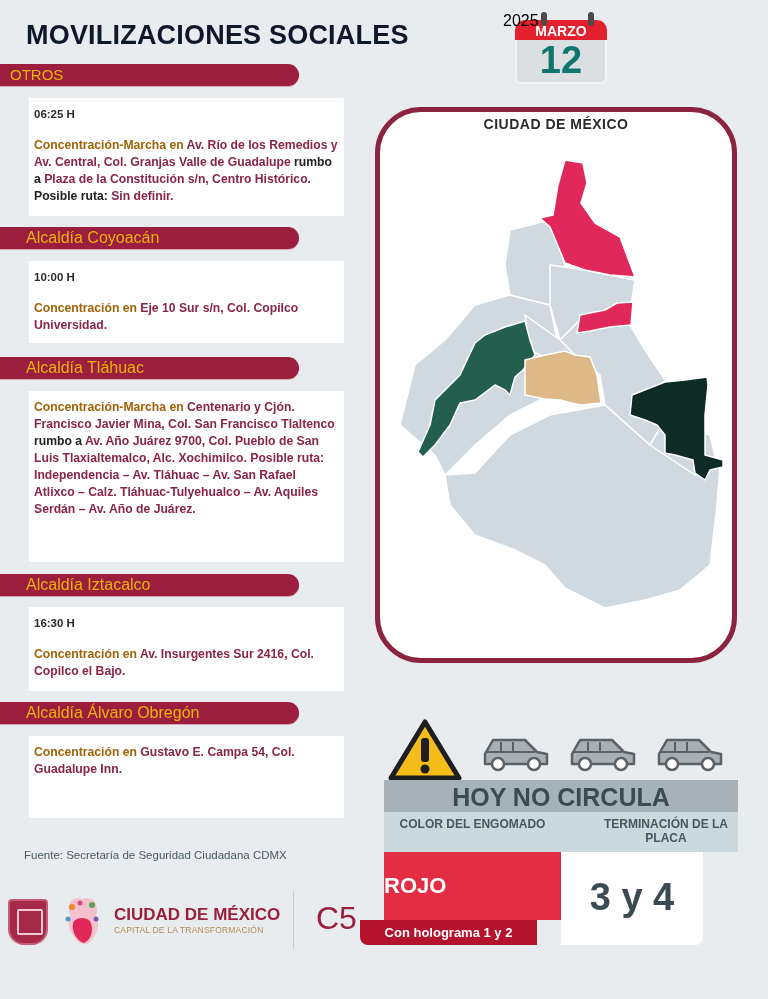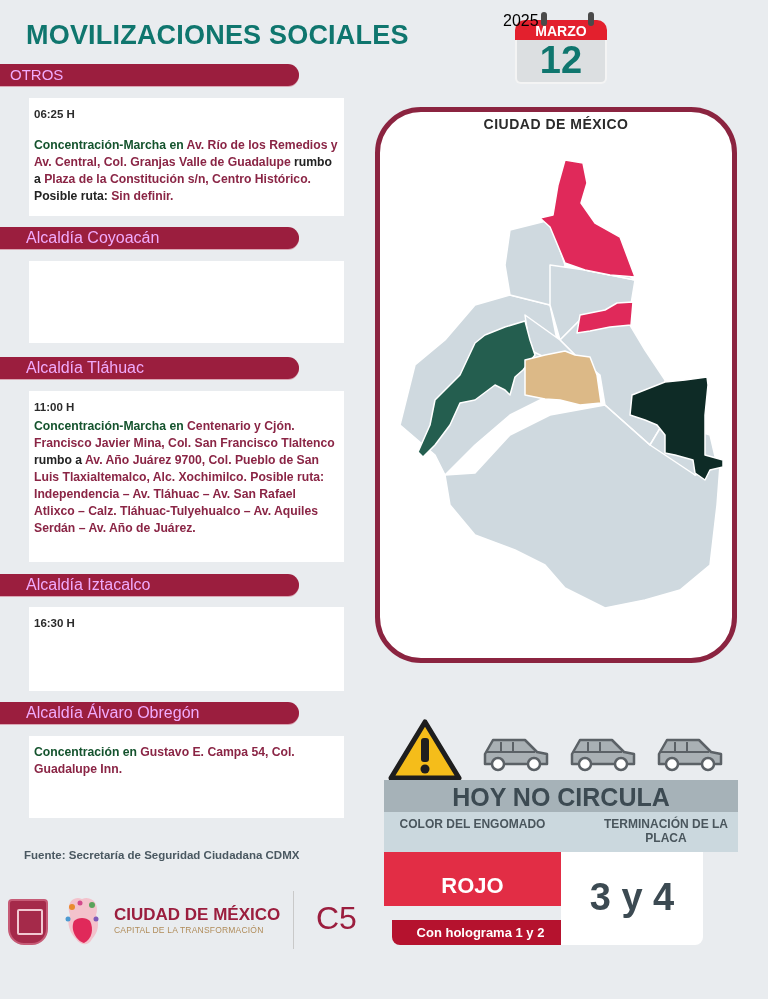--- a/index.html
+++ b/index.html
@@ -6,21 +6,21 @@
   html, body { width: 768px; height: 999px; }
   body {
     background: #e9ecef;
     font-family: "Liberation Sans", sans-serif;
     position: relative;
     overflow: hidden;
   }
   .title {
     position: absolute; left: 26px; top: 20px;
     font-family: "Liberation Sans", sans-serif;
-    font-weight: bold; font-size: 27px; color: #0f766e;
+    font-weight: bold; font-size: 27px; color: #0f172a;
     letter-spacing: 0.2px;
   }
   
   .cal { position: absolute; left: 503px; top: 12px; width: 104px; height: 74px; }
   .cal .ring { position: absolute; top: 0; width: 6px; height: 14px; background: #4a4a4a; border-radius: 3px; z-index: 2; }
   .cal .ring.l { left: 38px; } .cal .ring.r { left: 85px; }
   .cal .top {
     position: absolute; left: 12px; top: 8px; width: 92px; height: 20px;
     background: #e3202d; border-radius: 10px 10px 0 0;
     color: #fff; font-weight: bold; font-size: 14px; text-align: center; line-height: 22px;
@@ -28,35 +28,35 @@
   .cal .body {
     position: absolute; left: 12px; top: 28px; width: 92px; height: 44px;
     background: #dcdfe1; border: 2px solid #f4f4f4; border-top: none;
     border-radius: 0 0 6px 6px;
     color: #0f766e; font-weight: bold; font-size: 38px; text-align: center; line-height: 40px;
   }
   
   .bar {
     position: absolute; left: 0; width: 299px; height: 22px;
     background: #9b1e3e; border-radius: 0 12px 12px 0;
-    color: #f0abfc; font-size: 16px; padding-left: 26px; line-height: 22px;
+    color: #eab308; font-size: 16px; padding-left: 26px; line-height: 22px;
     box-shadow: 0 1px 0 #d9a6b3;
   }
   .bar.otros { padding-left: 10px; font-size: 15px; }
   .card {
     position: absolute; left: 29px; width: 315px;
     background: #fff; padding: 8px 6px 8px 5px;
     font-size: 12.2px; line-height: 17px; font-weight: bold;
   }
   .card .time { color: #2b2b2b; font-size: 11.5px; margin-bottom: 14px; }
   .card .time.tight { margin-bottom: 2px; }
-  .c-gray { color: #14532d; }
+  .c-gray { color: #a16207; }
   .c-red { color: #8a2545; }
   .c-dark { color: #222; }
-  .fuente { position: absolute; left: 24px; top: 849px; font-size: 11.5px; font-weight: bold; color: #4a5861; text-align: right; }
+  .fuente { position: absolute; left: 24px; top: 849px; font-size: 11.5px; font-weight: normal; color: #4a5861; text-align: right; }
   
   .logo-shield {
     position: absolute; left: 8px; top: 899px; width: 40px; height: 46px;
     background: #a52a4a; border-radius: 4px 4px 16px 16px; border: 2px solid #c65b76;
   }
   .logo-shield::after {
     content: ""; position: absolute; left: 7px; top: 8px; width: 22px; height: 22px;
     border: 2px solid #f1c9d2; border-radius: 2px;
   }
   .logo-heart {
@@ -81,25 +81,25 @@
     background: #a6b2b8; text-align: center;
     font-weight: bold; font-size: 25px; color: #3c4a52; line-height: 34px;
   }
   .hnc-head {
     position: absolute; left: 384px; top: 812px; width: 354px; height: 40px;
     background: #cbd8de; display: flex; gap: 33px;
   }
   .hnc-head div { flex: 1; text-align: center; font-weight: bold; font-size: 12px; color: #4a565d; line-height: 14px; padding-top: 5px; }
   .hnc-head div:first-child { flex: 0 0 177px; }
   .rojo {
-    position: absolute; left: 384px; top: 852px; width: 177px; height: 54px;
-    background: #e22d45; color: #fff; font-weight: bold; font-size: 22px; text-align: center; line-height: 68px;
+    position: absolute; left: 384px; top: 852px; width: 177px; height: 68px;
+    background: #e22d45; color: #fff; font-weight: bold; font-size: 22px; text-align: left; line-height: 68px;
   }
   .holo {
-    position: absolute; left: 392px; top: 920px; width: 177px; height: 25px;
+    position: absolute; left: 360px; top: 920px; width: 177px; height: 25px;
     background: #b5122e; color: #fff; font-weight: bold; font-size: 13px; text-align: center; line-height: 25px;
     border-radius: 0 0 0 8px;
   }
   .placa {
     position: absolute; left: 561px; top: 852px; width: 142px; height: 93px;
     background: #fff; border-radius: 0 0 8px 0;
     color: #3c4a52; font-weight: bold; font-size: 38px; text-align: center; line-height: 90px;
   }
 </style>
 </head>
@@ -118,31 +118,33 @@
 </div>
 
 <div class="bar otros" style="top:64px">OTROS</div>
 <div class="card" style="top:98px;height:118px">
   <div class="time">06:25 H</div>
   <div class="desc"><span class="c-gray">Concentración-Marcha</span><span class="c-gray"> en </span><span class="c-red">Av. Río de los Remedios y Av. Central, Col. Granjas Valle de Guadalupe</span><span class="c-dark"> rumbo a </span><span class="c-red">Plaza de la Constitución s/n, Centro Histórico.</span><span class="c-dark"> Posible ruta: </span><span class="c-red">Sin definir.</span></div>
 </div>
 
 <div class="bar" style="top:227px">Alcaldía Coyoacán</div>
 <div class="card" style="top:261px;height:82px">
+  <div class="time">10:00 H</div>
+  <div class="desc"><span class="c-gray">Concentración en </span><span class="c-red">Eje 10 Sur s/n, Col. Copilco Universidad.</span></div>
 </div>
 
 <div class="bar" style="top:357px">Alcaldía Tláhuac</div>
 <div class="card" style="top:391px;height:171px">
-  <div class="time tight">11:00 H</div>
   <div class="desc"><span class="c-gray">Concentración-Marcha en </span><span class="c-red">Centenario y Cjón. Francisco Javier Mina, Col. San Francisco Tlaltenco</span><span class="c-dark"> rumbo a </span><span class="c-red">Av. Año Juárez 9700, Col. Pueblo de San Luis Tlaxialtemalco, Alc. Xochimilco. Posible ruta: Independencia – Av. Tláhuac – Av. San Rafael Atlixco – Calz. Tláhuac-Tulyehualco – Av. Aquiles Serdán – Av. Año de Juárez.</span></div>
 </div>
 
 <div class="bar" style="top:574px">Alcaldía Iztacalco</div>
 <div class="card" style="top:607px;height:84px">
   <div class="time">16:30 H</div>
+  <div class="desc"><span class="c-gray">Concentración en </span><span class="c-red">Av. Insurgentes Sur 2416, Col. Copilco el Bajo.</span></div>
 </div>
 
 <div class="bar" style="top:702px">Alcaldía Álvaro Obregón</div>
 <div class="card" style="top:736px;height:82px">
   <div class="desc"><span class="c-gray">Concentración en </span><span class="c-red">Gustavo E. Campa 54, Col. Guadalupe Inn.</span></div>
 </div>
 
 <div class="fuente">Fuente: Secretaría de Seguridad Ciudadana CDMX</div>
 
 <div class="logo-shield"></div>

